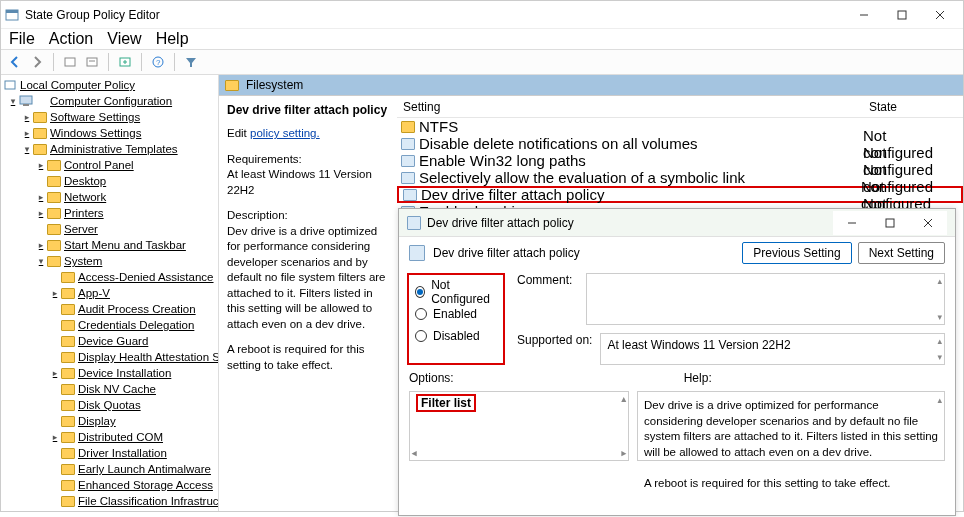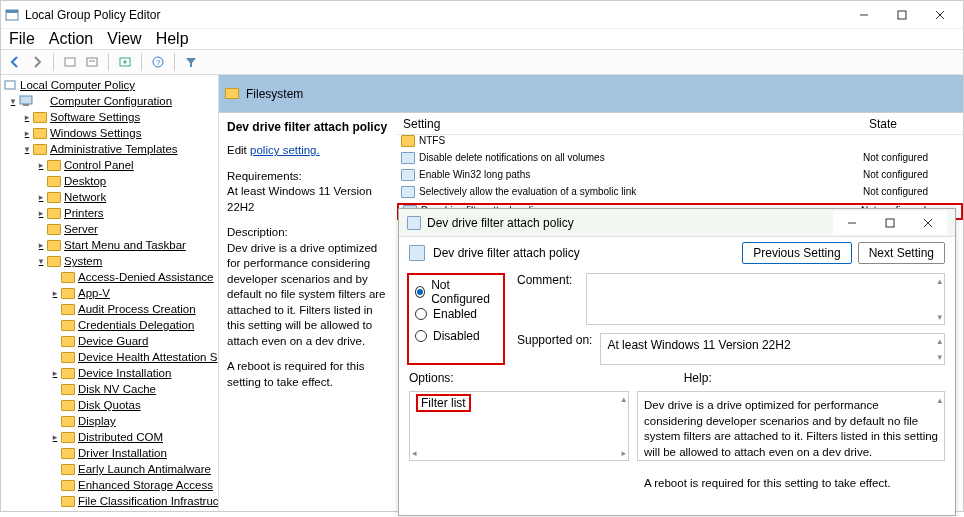--- a/index.html
+++ b/index.html
@@ -14,29 +14,29 @@
   .menubar span { font-size: 16px; }
   .toolbar { height: 26px; display: flex; align-items: center; gap: 2px; padding: 0 4px; border-bottom: 1px solid #ddd; border-top: 1px solid #ddd; background: #fcfcfc; }
   .tbtn { width: 20px; height: 20px; display: flex; align-items: center; justify-content: center; }
   .main { display: flex; height: 436px; }
   .tree { width: 218px; border-right: 1px solid #ddd; overflow: hidden; padding: 2px 0; text-decoration: underline; }
   .tree-row { display: flex; align-items: center; height: 16px; font-size: 11.5px; white-space: nowrap; }
   .tree-row .expander { width: 12px; text-align: center; color: #555; font-size: 9px; }
   .folder { width: 14px; height: 11px; background: #ffcf5b; border: 1px solid #c49a20; border-radius: 1px; margin-right: 3px; flex-shrink: 0; }
   .right { flex: 1; display: flex; flex-direction: column; background: #fff; position: relative; }
   .tabhdr { background: #a4c4e0; padding: 0; }
-  .tabinner { display: flex; align-items: center; height: 37px; padding: 0 6px; background: #a4c4e0; }
+  .tabinner { display: flex; align-items: center; height: 20px; padding: 0 6px; background: #a4c4e0; }
   .detail { display: flex; border-top: 1px solid #ccc; }
   .detail-left { width: 178px; padding: 6px 8px; font-size: 11.5px; line-height: 1.35; }
   .detail-left h4 { font-size: 12px; font-weight: 700; margin-bottom: 8px; }
   .detail-right { flex: 1; }
   .cols { display: flex; height: 22px; border-bottom: 1px solid #e6e6e6; }
   .cols .col1 { flex: 1; padding: 4px 6px; font-size: 12px; }
   .cols .col2 { width: 100px; padding: 4px 6px; font-size: 12px; text-align: left; }
-  .list-row { display: flex; height: 17px; align-items: flex-start; font-size: 10px; padding: 0 4px; }
+  .list-row { display: flex; height: 17px; align-items: center; font-size: 15px; padding: 0 4px; }
   .list-row .ic { width: 14px; height: 12px; margin-right: 4px; flex-shrink:0;}
   .list-row .setname { flex: 1; }
   .list-row .state { width: 96px; }
   .hl { border: 2px solid #d90000; }
 
   .dialog { position: absolute; left: 398px; top: 208px; width: 558px; height: 308px; background: #fff; border: 1px solid #aaa; box-shadow: 0 0 6px rgba(0,0,0,.15); }
   .dialog .dtitle { height: 28px; background: #f2f7f2; display: flex; align-items: center; padding: 0 8px; border-bottom: 1px solid #e0e0e0; }
   .dialog .dtitle .sys { margin-left: auto; display: flex; }
   .dsub { display: flex; align-items: center; height: 32px; padding: 0 10px; gap: 8px; }
   .dsub .btns { margin-left: auto; display: flex; gap: 6px; }
@@ -46,33 +46,33 @@
   .rcircle { width: 12px; height: 12px; border: 1px solid #333; border-radius: 50%; display: flex; align-items: center; justify-content: center; }
   .rdot { width: 6px; height: 6px; background: #0067c0; border-radius: 50%; }
   .textarea { border: 1px solid #ccc; background: #fff; height: 52px; flex:1; position: relative; }
   .scroll-up { position:absolute; right:2px; top:2px; color:#888; font-size:9px;}
   .scroll-dn { position:absolute; right:2px; bottom:2px; color:#888; font-size:9px;}
   .link { color: #0645ad; text-decoration: underline; }
   .policy-icon { width:14px; height:12px; border:1px solid #7aa0c4; background:#dbeaf7; border-radius:1px;}
   .folder-sm { width:14px; height:11px; background:#ffcf5b; border:1px solid #c49a20; border-radius:1px;}
   .help-row { display:flex; gap:8px; padding:4px 10px 0 10px; }
   .help-box { border:1px solid #ccc; flex:1; padding:6px; font-size:11.5px; line-height:1.35; position:relative; height:70px;}
-  .opt-box { border:1px solid #ccc; width:220px; padding:4px 6px; position:relative; height:70px;}
+  .opt-box { border:1px solid #ccc; width:220px; padding:4px 6px; position:relative; height:70px;font-weight:bold;}
   .field-lbl { font-size:12px; }
 </style>
 </head>
 <body>
 
 <div class="window">
   <div class="titlebar">
     <svg width="14" height="14">
         <rect x="1" y="2" width="12" height="10" fill="#fff" stroke="#5b8ab0"></rect>
         <rect x="1" y="2" width="12" height="3" fill="#5b8ab0"></rect>
       </svg>
-    <span class="title">Local Group Policy Editor</span>
+    <span class="title">State Group Policy Editor</span>
     <div class="sys">
       <div class="sysbtn">
           <svg>
             <line x1="1" y1="5" x2="9" y2="5" stroke="#333" stroke-width="1"></line>
           </svg>
         </div>
       <div class="sysbtn">
           <svg>
             <rect x="1" y="1" width="8" height="8" fill="none" stroke="#333"></rect>
           </svg>
@@ -218,21 +218,21 @@
       <div class="tree-row" style="padding-left:60px">
           <div class="folder"></div>
           <span>Credentials Delegation</span>
         </div>
       <div class="tree-row" style="padding-left:60px">
           <div class="folder"></div>
           <span>Device Guard</span>
         </div>
       <div class="tree-row" style="padding-left:60px">
           <div class="folder"></div>
-          <span>Device Health Attestation S</span>
+          <span>Display Health Attestation S</span>
         </div>
       <div class="tree-row" style="padding-left:48px">
           <span class="expander">▸</span>
           <div class="folder"></div>
           <span>Device Installation</span>
         </div>
       <div class="tree-row" style="padding-left:60px">
           <div class="folder"></div>
           <span>Disk NV Cache</span>
         </div>

